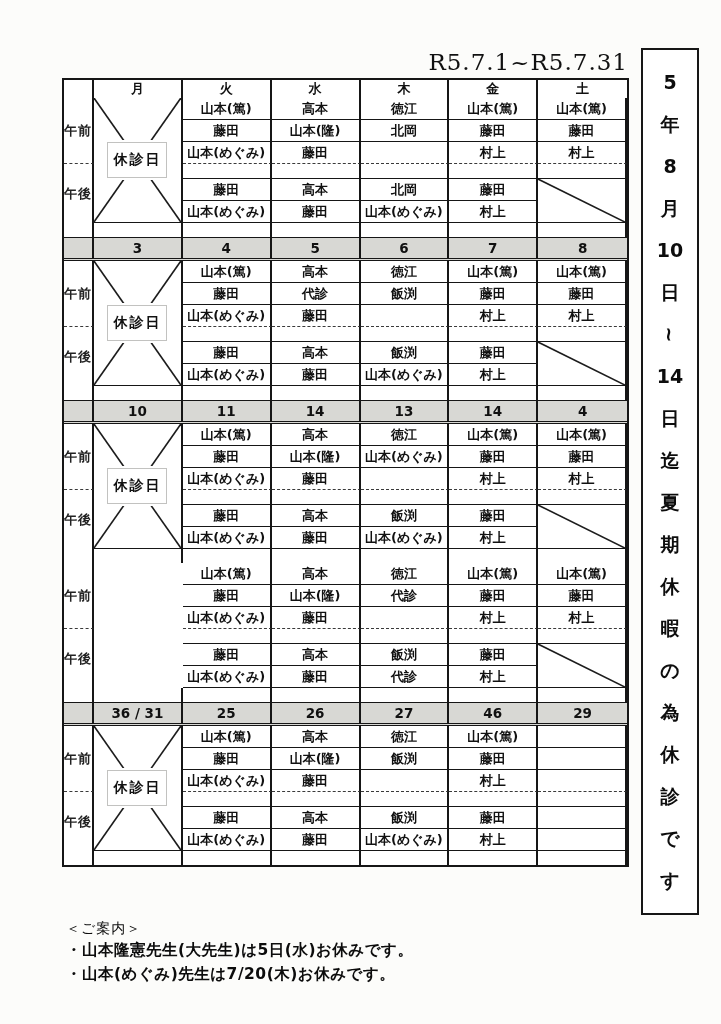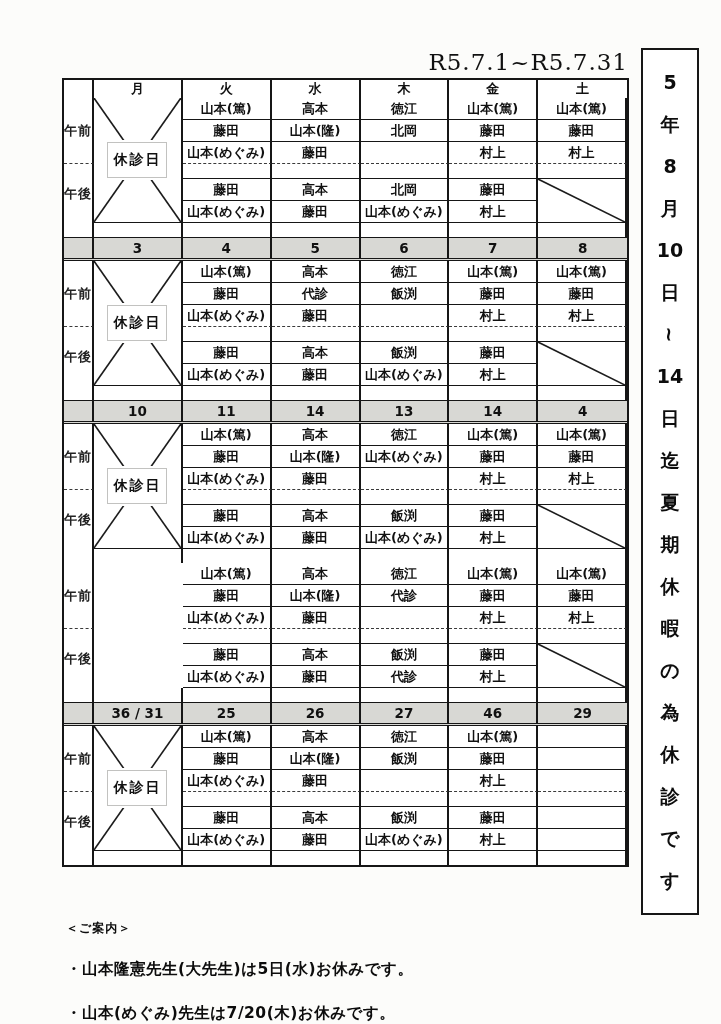--- a/index.html
+++ b/index.html
@@ -59,22 +59,22 @@
     position:absolute;left:641px;top:48px;width:58px;height:867px;
     border:2px solid var(--bd);background:#fff;
     display:flex;flex-direction:column;justify-content:space-evenly;align-items:center;
     font-size:19px;font-weight:700;color:#0d0d0d;
   }
   .side-ch{line-height:1;}
   .rot{transform:rotate(90deg);}
 
   
   .notes{position:absolute;left:66px;top:920px;width:600px;color:#0c0c0c;}
-  .notes-heading{font-size:12px;font-weight:700;letter-spacing:1px;}
-  .note-line{font-size:15.5px;font-weight:700;line-height:24px;letter-spacing:0.5px;margin-top:20px;}
+  .notes-heading{font-size:14px;font-weight:400;letter-spacing:1px;}
+  .note-line{font-size:15.5px;font-weight:700;line-height:24px;letter-spacing:0.5px;}
 </style>
 </head>
 <body>
 
 <div class="sheet">
   <div class="subtitle">R5.7.1~R5.7.31</div>
 
   <div class="schedule" id="schedule">
       <div class="grid wrow">
         <div class="c lab"></div>

